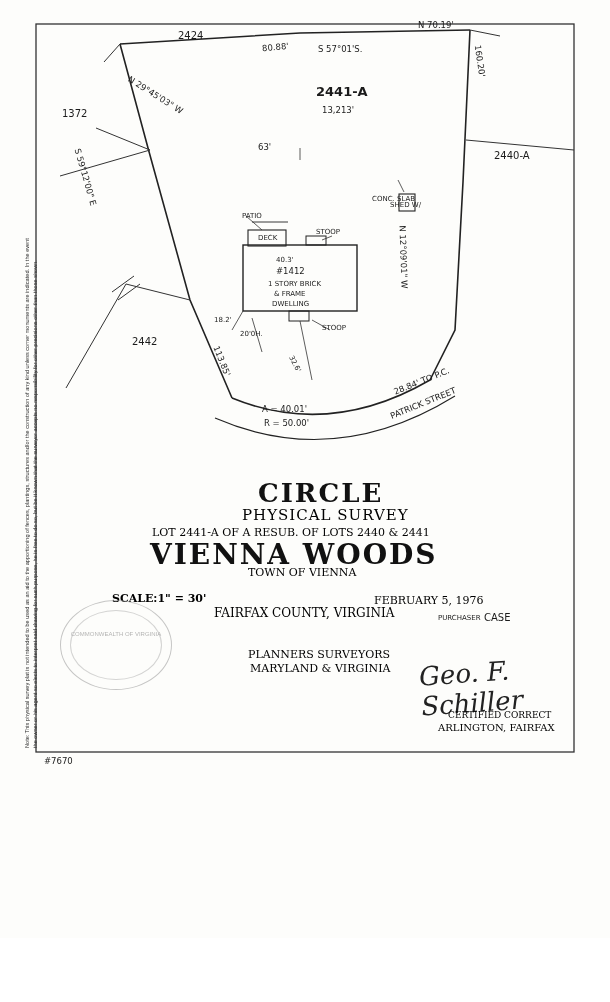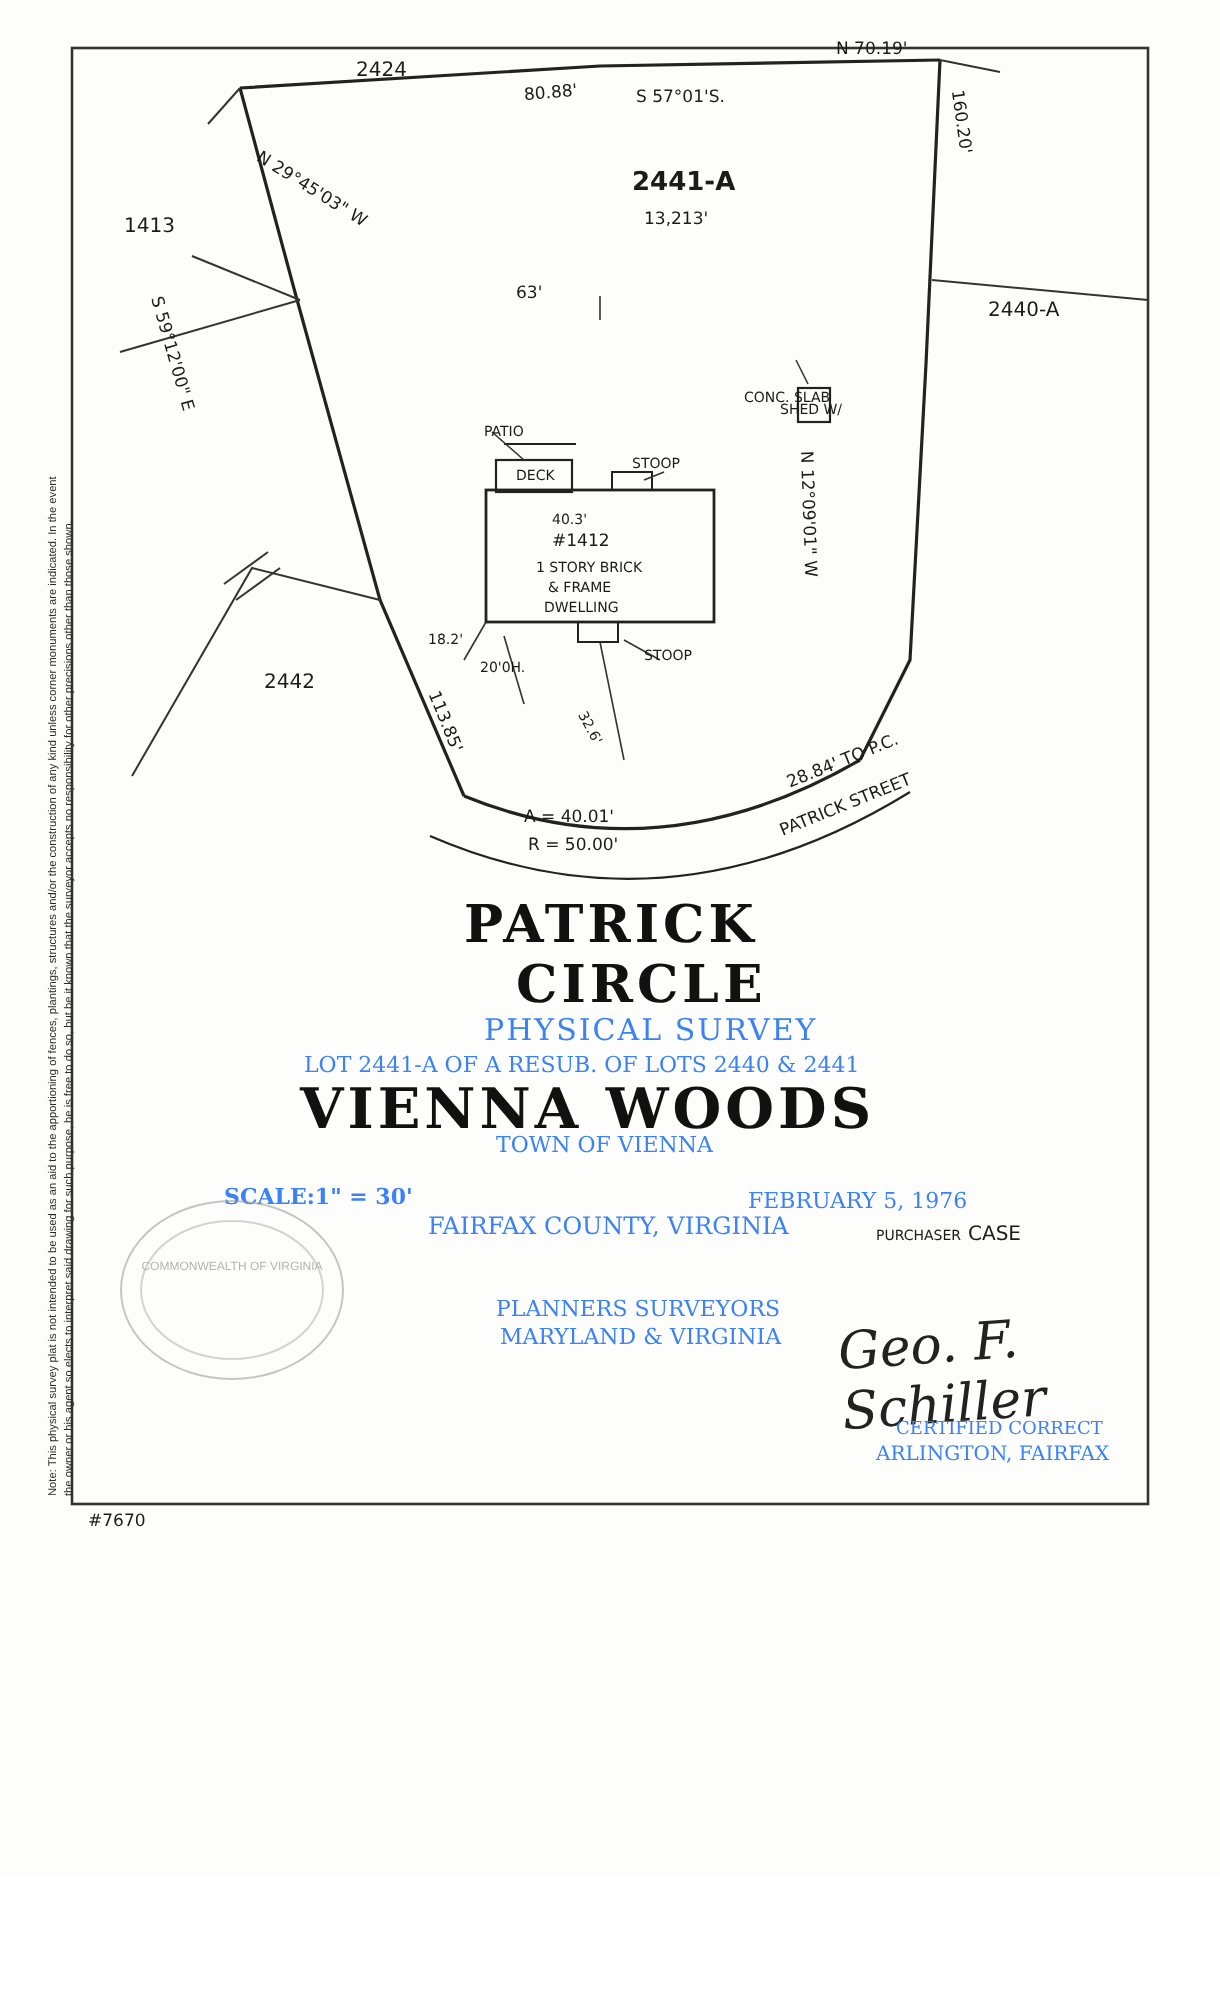--- a/index.html
+++ b/index.html
@@ -12,21 +12,21 @@
 
   .txt{position:absolute;white-space:nowrap;color:#1b1b1b;}
   .hand{font-family:"DejaVu Sans",sans-serif;}
   .tiny{font-size:7px;}
   .sm{font-size:8.5px;}
   .md{font-size:10px;}
   .lg{font-size:13px;}
 
   
   .title-main{font-family:"DejaVu Serif",serif;font-weight:bold;letter-spacing:2px;color:#111;}
-  .title-sub{font-family:"DejaVu Serif",serif;color:#3b82f6;}
+  .title-sub{font-family:"DejaVu Serif",serif;color:#000000;}
 
   
   #footer{position:absolute;left:0;top:938px;width:610px;height:64px;background:#ffffff;}
 
   
   #note{position:absolute;left:18px;top:24px;width:0;height:0;}
   #note .line{position:absolute;transform:rotate(-90deg);transform-origin:0 0;font-size:5.6px;
               color:#2a2a2a;white-space:nowrap;font-family:"Liberation Sans",sans-serif;}
 
   .stamp{position:absolute;left:60px;top:600px;width:110px;height:88px;border:1.5px solid #999;
@@ -89,21 +89,21 @@
     </svg>
 
     <div id="note">
       <div class="line" style="left:6px;top:724px;">Note: This physical survey plat is not intended to be used as an aid to the apportioning of fences, plantings, structures and/or the construction of any kind unless corner monuments are indicated.  In the event</div>
       <div class="line" style="left:14px;top:724px;">the owner or his agent so elects to interpret said drawing for such purpose, he is free to do so, but be it known that the surveyor accepts no responsibility for other precisions other than those shown.</div>
     </div>
 
     <div class="txt hand lg" style="left:316px;top:84px;font-weight:bold;">2441-A</div>
     <div class="txt hand sm" style="left:322px;top:105px;">13,213'</div>
     <div class="txt hand md" style="left:494px;top:150px;">2440-A</div>
-    <div class="txt hand md" style="left:62px;top:108px;">1413</div>
+    <div class="txt hand md" style="left:62px;top:108px;">1372</div>
     <div class="txt hand md" style="left:178px;top:30px;">2424</div>
     <div class="txt hand md" style="left:132px;top:336px;">2442</div>
 
     <div class="txt hand sm" style="left:318px;top:28px;margin-top:16px;">S 57°01'S.</div>
     <div class="txt hand sm" style="left:418px;top:20px;">N 70.19'</div>
     <div class="txt hand sm" style="left:262px;top:42px;transform:rotate(-5deg);">80.88'</div>
     <div class="txt hand sm" style="left:124px;top:90px;transform:rotate(32deg);">N 29°45'03" W</div>
     <div class="txt hand sm" style="left:56px;top:172px;transform:rotate(74deg);">S 59°12'00" E</div>
     <div class="txt hand sm" style="left:206px;top:356px;transform:rotate(68deg);">113.85'</div>
     <div class="txt hand sm" style="left:372px;top:252px;transform:rotate(88deg);">N 12°09'01" W</div>
@@ -124,21 +124,20 @@
     <div class="txt hand tiny" style="left:276px;top:256px;">40.3'</div>
     <div class="txt hand sm" style="left:276px;top:266px;">#1412</div>
     <div class="txt hand tiny" style="left:268px;top:280px;">1 STORY BRICK</div>
     <div class="txt hand tiny" style="left:274px;top:290px;">&amp; FRAME</div>
     <div class="txt hand tiny" style="left:272px;top:300px;">DWELLING</div>
 
     <div class="txt hand tiny" style="left:214px;top:316px;">18.2'</div>
     <div class="txt hand tiny" style="left:240px;top:330px;">20'0H.</div>
     <div class="txt hand tiny" style="left:286px;top:360px;transform:rotate(62deg);">32.6'</div>
 
-    <div class="txt title-main" style="left:232px;top:448px;font-size:26px;">PATRICK</div>
     <div class="txt title-main" style="left:258px;top:478px;font-size:26px;">CIRCLE</div>
     <div class="txt title-sub" style="left:242px;top:506px;font-size:15px;letter-spacing:1px;">PHYSICAL SURVEY</div>
     <div class="txt title-sub" style="left:152px;top:526px;font-size:11px;">LOT 2441-A OF A RESUB. OF LOTS 2440 &amp; 2441</div>
     <div class="txt title-main" style="left:150px;top:538px;font-size:28px;">VIENNA WOODS</div>
     <div class="txt title-sub" style="left:248px;top:566px;font-size:11px;">TOWN OF VIENNA</div>
     <div class="txt title-sub" style="left:214px;top:606px;font-size:12px;">FAIRFAX COUNTY, VIRGINIA</div>
     <div class="txt title-sub" style="left:374px;top:594px;font-size:11px;">FEBRUARY 5, 1976</div>
     <div class="txt title-sub" style="left:112px;top:592px;font-size:11px;font-weight:bold;">SCALE:1" = 30'</div>
 
     <div class="txt title-sub" style="left:248px;top:648px;font-size:11px;">PLANNERS    SURVEYORS</div>

